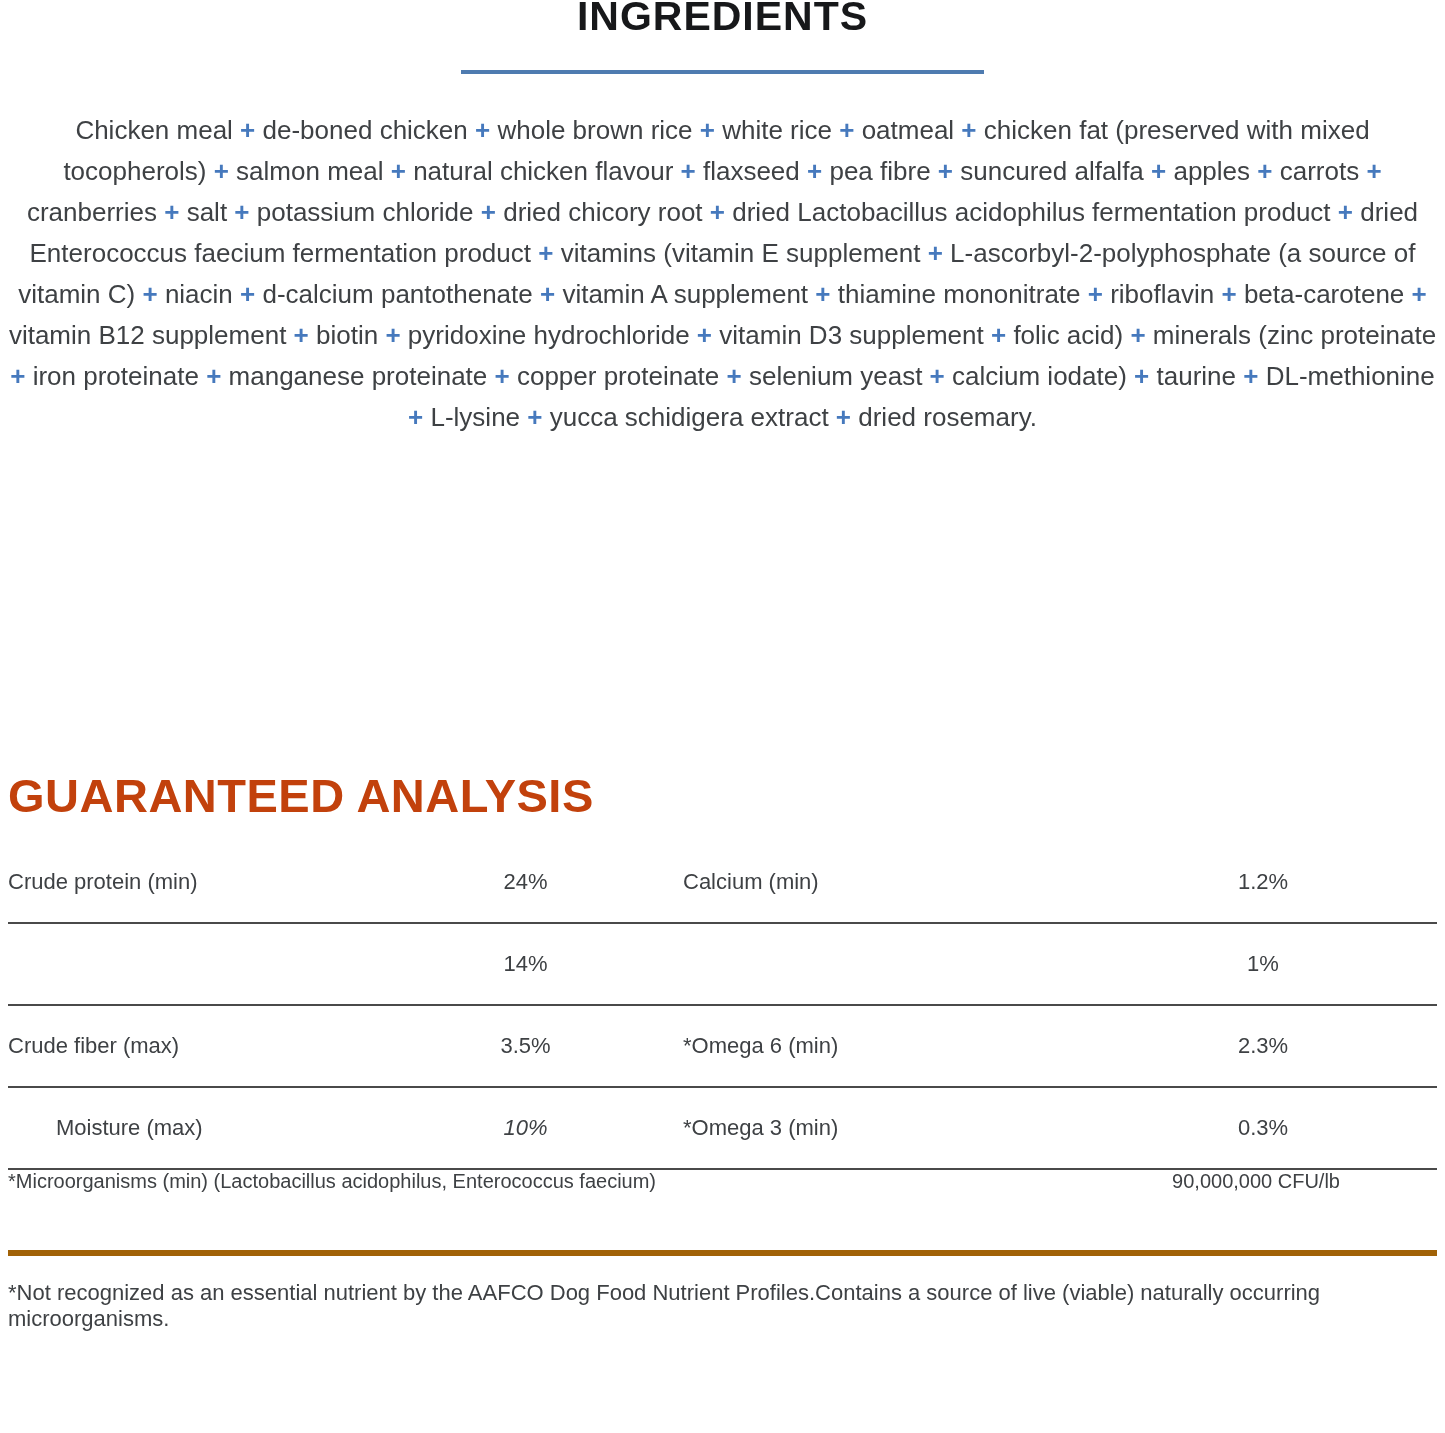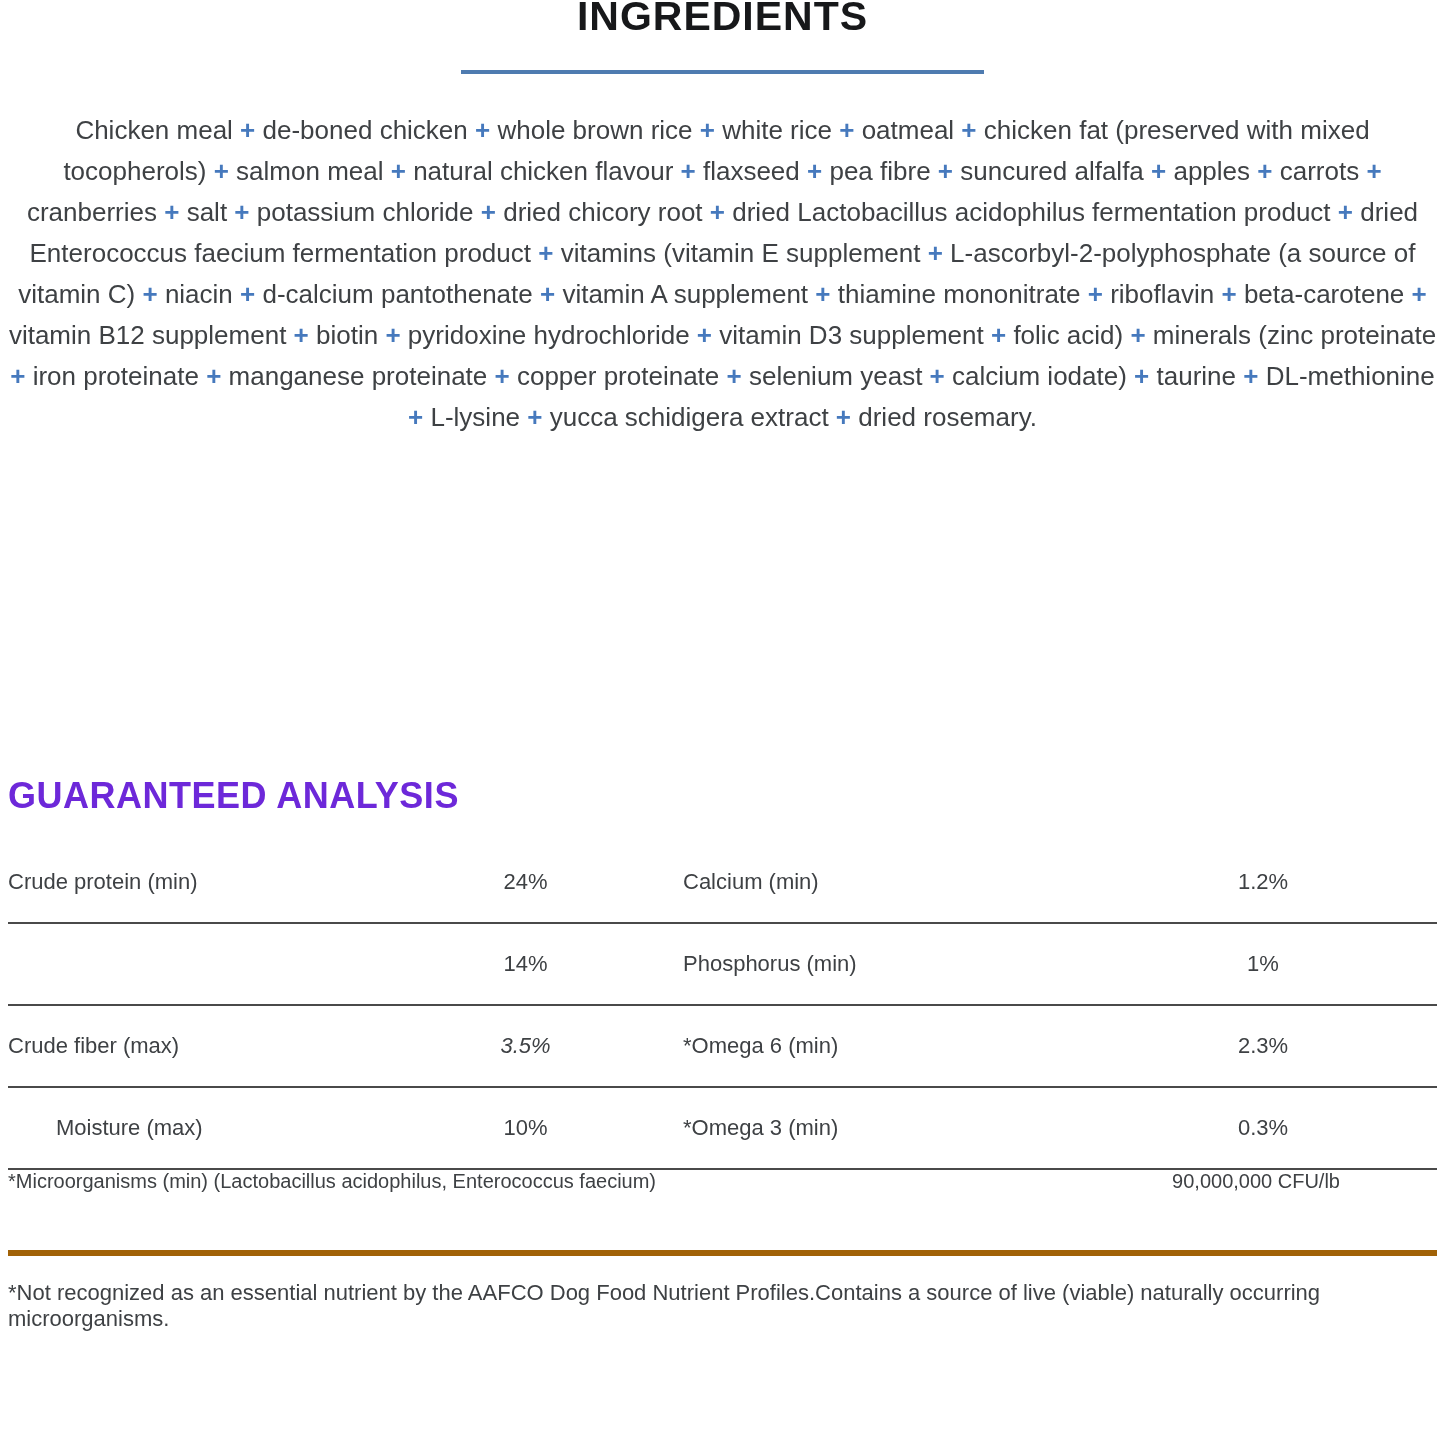--- a/index.html
+++ b/index.html
@@ -47,25 +47,25 @@
   }
   .plus {
     color: #4679bd;
     font-weight: bold;
   }
 
   
   .ga-section { margin-top: 338px; }
   .ga-title {
     margin: 0;
-    font-size: 36px;
+    font-size: 47px;
     line-height: 40px;
     font-weight: bold;
     letter-spacing: 0.5px;
-    color: #6d28d9;
+    color: #c2410c;
   }
   .ga-table { margin-top: 26px; }
   .ga-row {
     display: grid;
     grid-template-columns: 455px 125px 95px 490px 180px 1fr;
     align-items: center;
     height: 80px;
     border-bottom: 2px solid #4a4a4a;
     font-size: 22px;
     color: #3e4144;
@@ -108,32 +108,31 @@
 
     <div class="ga-table" id="ga-table">
         <div class="ga-row">
           <span style="grid-column: 1;">Crude protein (min)</span>
           <span class="ga-cell-v" style="grid-column: 2;">24%</span>
           <span style="grid-column: 4;">Calcium (min)</span>
           <span class="ga-cell-v" style="grid-column: 5;">1.2%</span>
         </div>
         <div class="ga-row">
           <span class="ga-cell-v" style="grid-column: 2;">14%</span>
-          <span style="grid-column: 4;">Phosphorus (min)</span>
           <span class="ga-cell-v" style="grid-column: 5;">1%</span>
         </div>
         <div class="ga-row">
           <span style="grid-column: 1;">Crude fiber (max)</span>
-          <span class="ga-cell-v" style="grid-column: 2; font-style: italic;">3.5%</span>
+          <span class="ga-cell-v" style="grid-column: 2;">3.5%</span>
           <span style="grid-column: 4;">*Omega 6 (min)</span>
           <span class="ga-cell-v" style="grid-column: 5;">2.3%</span>
         </div>
         <div class="ga-row">
           <span style="grid-column: 1; margin-left: 48px;">Moisture (max)</span>
-          <span class="ga-cell-v" style="grid-column: 2;">10%</span>
+          <span class="ga-cell-v" style="grid-column: 2; font-style: italic;">10%</span>
           <span style="grid-column: 4;">*Omega 3 (min)</span>
           <span class="ga-cell-v" style="grid-column: 5;">0.3%</span>
         </div>
       </div>
 
     <div class="ga-foot-row">
       <span>*Microorganisms (min) (Lactobacillus acidophilus, Enterococcus faecium)</span>
       <span class="micro-value">90,000,000 CFU/lb</span>
     </div>
   </section>

